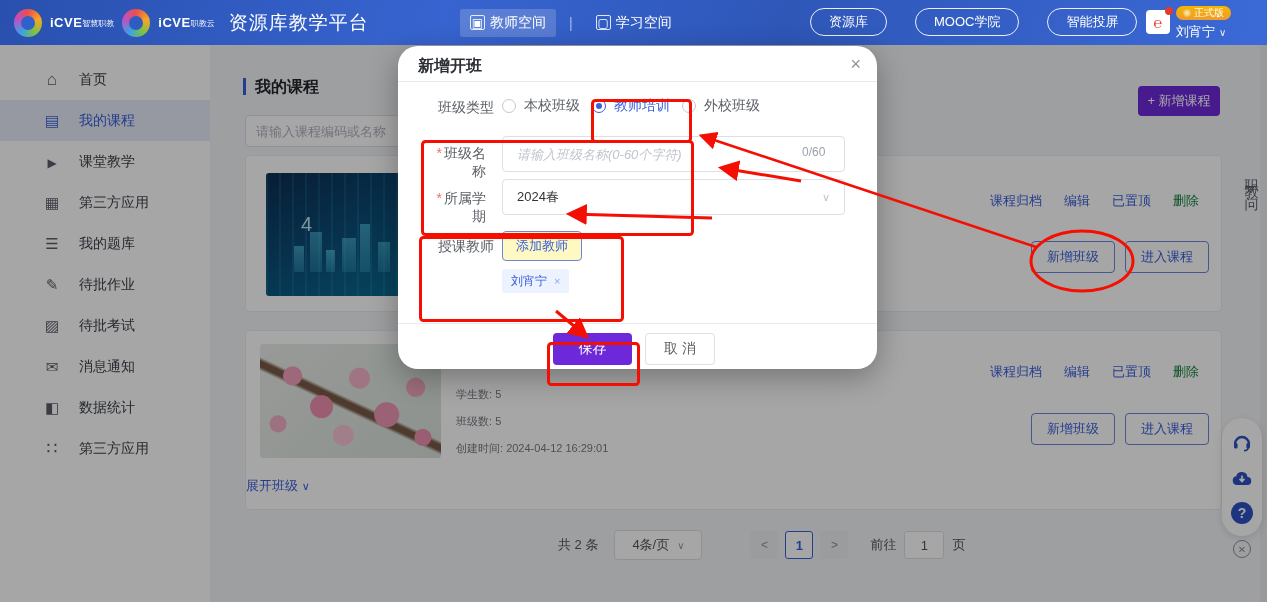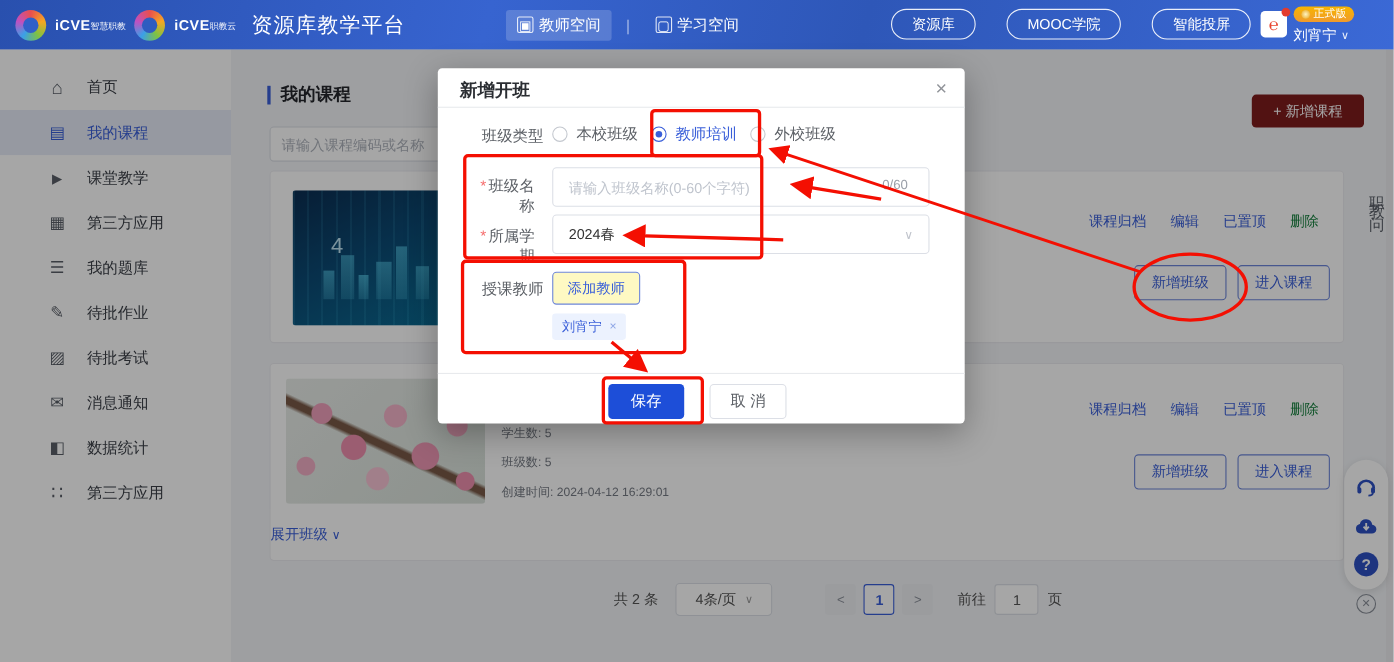--- a/index.html
+++ b/index.html
@@ -40,21 +40,21 @@
   .side-item.active .ico{color:#3a5fd9}
   .i0::before{content:"⌂";font-size:17px}.i1::before{content:"▤"}.i2::before{content:"▶";font-size:12px}
   .i3::before{content:"▦"}.i4::before{content:"☰"}.i5::before{content:"✎"}.i6::before{content:"▨"}
   .i7::before{content:"✉"}.i8::before{content:"◧"}.i9::before{content:"∷";font-size:17px}
 
   
   .main{position:absolute;left:210px;top:45px;right:0;bottom:0;z-index:1}
   .sec-title{position:absolute;left:33px;top:33px;font-size:16px;font-weight:bold;color:#24262b;border-left:3px solid #3a5fd9;padding-left:9px;line-height:17px}
   .search{position:absolute;left:35px;top:70px;width:238px;height:32px;border:1px solid #dcdfe6;border-radius:4px;background:#fff;font-size:13px;padding:0 10px;color:#333}
   .search::placeholder{color:#aeb3bc}
-  .btn-add-course{position:absolute;left:928px;top:41px;width:102px;height:30px;background:#7f1d1d;color:#fff;border:none;border-radius:4px;font-size:13px;cursor:pointer}
+  .btn-add-course{position:absolute;left:928px;top:41px;width:82px;height:30px;background:#6d28d9;color:#fff;border:none;border-radius:4px;font-size:13px;cursor:pointer}
   .card{position:absolute;left:35px;width:977px;background:#fff;border-radius:4px;border:1px solid #ececf0}
   .card1{top:110px;height:157px}
   .card2{top:285px;height:180px}
   .cover{position:absolute;border-radius:3px;overflow:hidden}
   .cover-tech{left:20px;top:17px;width:150px;height:123px;
     background:repeating-linear-gradient(90deg,rgba(94,225,255,.10) 0 2px,transparent 2px 13px),linear-gradient(155deg,#0b2e52 0%,#0c4a74 45%,#0a6d94 100%)}
   .cover-num{position:absolute;left:35px;top:40px;color:#bfe3f2;font-size:20px}
   .skyline{position:absolute;left:26px;right:12px;bottom:24px;height:48px;
     background-image:linear-gradient(rgba(96,216,245,.55),rgba(96,216,245,.25)),linear-gradient(rgba(96,216,245,.5),rgba(96,216,245,.2)),linear-gradient(rgba(96,216,245,.6),rgba(96,216,245,.25)),linear-gradient(rgba(96,216,245,.5),rgba(96,216,245,.2)),linear-gradient(rgba(96,216,245,.55),rgba(96,216,245,.25)),linear-gradient(rgba(96,216,245,.5),rgba(96,216,245,.2));
     background-size:10px 26px,12px 40px,9px 22px,14px 34px,10px 48px,12px 30px;
@@ -101,42 +101,42 @@
     display:flex;flex-direction:column;align-items:center;justify-content:space-evenly;box-shadow:0 2px 8px rgba(0,0,0,.12)}
   .fico{width:24px;height:24px;display:flex;align-items:center;justify-content:center;cursor:pointer}
   .fico svg{display:block}
   .fhelp{width:22px;height:22px;border-radius:50%;background:#2d51c4;color:#fff;font-weight:bold;font-size:14px}
   .fclose{position:absolute;left:1233px;top:540px;width:18px;height:18px;border:1px solid #8a8f99;border-radius:50%;color:#8a8f99;font-size:10px;display:flex;align-items:center;justify-content:center;z-index:1;cursor:pointer;background:transparent}
 
   
   .overlay{position:absolute;left:0;top:45px;width:1267px;height:557px;background:rgba(0,0,0,.35);z-index:40}
 
   
-  .modal{position:absolute;left:398px;top:62px;width:479px;height:323px;background:#fff;border-radius:4px;z-index:50;box-shadow:0 8px 30px rgba(0,0,0,.3)}
+  .modal{position:absolute;left:398px;top:46px;width:479px;height:323px;background:#fff;border-radius:20px;z-index:50;box-shadow:0 8px 30px rgba(0,0,0,.3)}
   .m-head{position:absolute;left:0;top:0;right:0;height:36px;border-bottom:1px solid #e8eaed}
   .m-title{position:absolute;left:20px;top:10px;font-size:16px;font-weight:bold;color:#2b2e33}
   .m-close{position:absolute;right:14px;top:7px;font-size:18px;color:#909399;cursor:pointer;line-height:1;padding:2px}
   .m-label{position:absolute;width:62px;text-align:right;font-size:14px;color:#5c6066}
   .req{color:#f56c6c;margin-right:2px}
   .radio-row{position:absolute;left:104px;top:51px;display:flex;align-items:flex-end;gap:12px}
   .radio{display:flex;align-items:center;gap:8px;font-size:14px;color:#5c6066;cursor:pointer}
   .rdot{width:14px;height:14px;border:1px solid #c4c8cf;border-radius:50%;background:#fff;position:relative}
   .radio.sel{color:#3a5fd9}
   .radio.sel .rdot{border-color:#3a5fd9}
   .radio.sel .rdot::after{content:"";position:absolute;inset:3px;border-radius:50%;background:#3a5fd9}
   .m-input{position:absolute;left:104px;width:343px;height:36px;border:1px solid #dcdfe6;border-radius:4px;background:#fff;font-size:13px;padding:0 44px 0 14px;color:#333}
   .m-input::placeholder{color:#bfc4cd}
   .m-counter{position:absolute;left:404px;top:99px;font-size:12px;color:#9a9fa8}
   .m-select{position:absolute;left:104px;top:133px;width:343px;height:36px;border:1px solid #dcdfe6;border-radius:4px;background:#fff;display:flex;align-items:center;padding:0 14px;font-size:13px;color:#333;cursor:pointer}
   .m-select .chev{margin-left:auto;color:#c0c4cc;font-size:11px}
   .btn-addteach{position:absolute;left:104px;top:185px;height:30px;padding:0 13px;border:1px solid #6d86da;background:#fef9c3;color:#3a5fd9;border-radius:4px;font-size:13px;cursor:pointer}
   .teach-tag{position:absolute;left:104px;top:223px;height:24px;background:#ecf2fe;border-radius:3px;display:flex;align-items:center;gap:7px;padding:0 9px;font-size:12px;color:#3a5fd9}
   .tag-x{color:#8fa7e6;cursor:pointer;font-size:11px}
   .m-foot{position:absolute;left:0;right:0;top:277px;bottom:0;border-top:1px solid #e8eaed}
-  .btn-save{position:absolute;left:155px;top:9px;width:69px;height:32px;background:#1d4ed8;color:#fff;border:none;border-radius:4px;font-size:14px;cursor:pointer}
+  .btn-save{position:absolute;left:155px;top:9px;width:79px;height:32px;background:#6d28d9;color:#fff;border:none;border-radius:4px;font-size:14px;cursor:pointer}
   .btn-cancel{position:absolute;left:247px;top:9px;width:70px;height:32px;background:#fff;color:#5c6066;border:1px solid #dcdfe6;border-radius:4px;font-size:14px;cursor:pointer}
 
   
   .anno{position:absolute;left:0;top:0;width:1267px;height:602px;z-index:60;pointer-events:none}
 </style>
 </head>
 <body>
 
 <div class="header">
   <div class="brand">
@@ -320,21 +320,21 @@
         <span class="rdot"></span>
         <span>教师培训</span>
       </span>
     <span class="radio">
         <span class="rdot"></span>
         <span>外校班级</span>
       </span>
   </div>
 
   <span class="m-label" style="left:26px;top:99px"><span class="req">*</span><span>班级名称</span></span>
-  <input class="m-input" style="top: 90px;" placeholder="请输入班级名称(0-60个字符)">
+  <input class="m-input" style="top: 90px; font-style: italic;" placeholder="请输入班级名称(0-60个字符)">
   <span class="m-counter">0/60</span>
 
   <span class="m-label" style="left:26px;top:144px"><span class="req">*</span><span>所属学期</span></span>
   <div class="m-select">
     <span>2024春</span>
     <span class="chev">∨</span>
   </div>
 
   <span class="m-label" style="left:34px;top:192px">授课教师</span>
   <button class="btn-addteach">添加教师</button>

